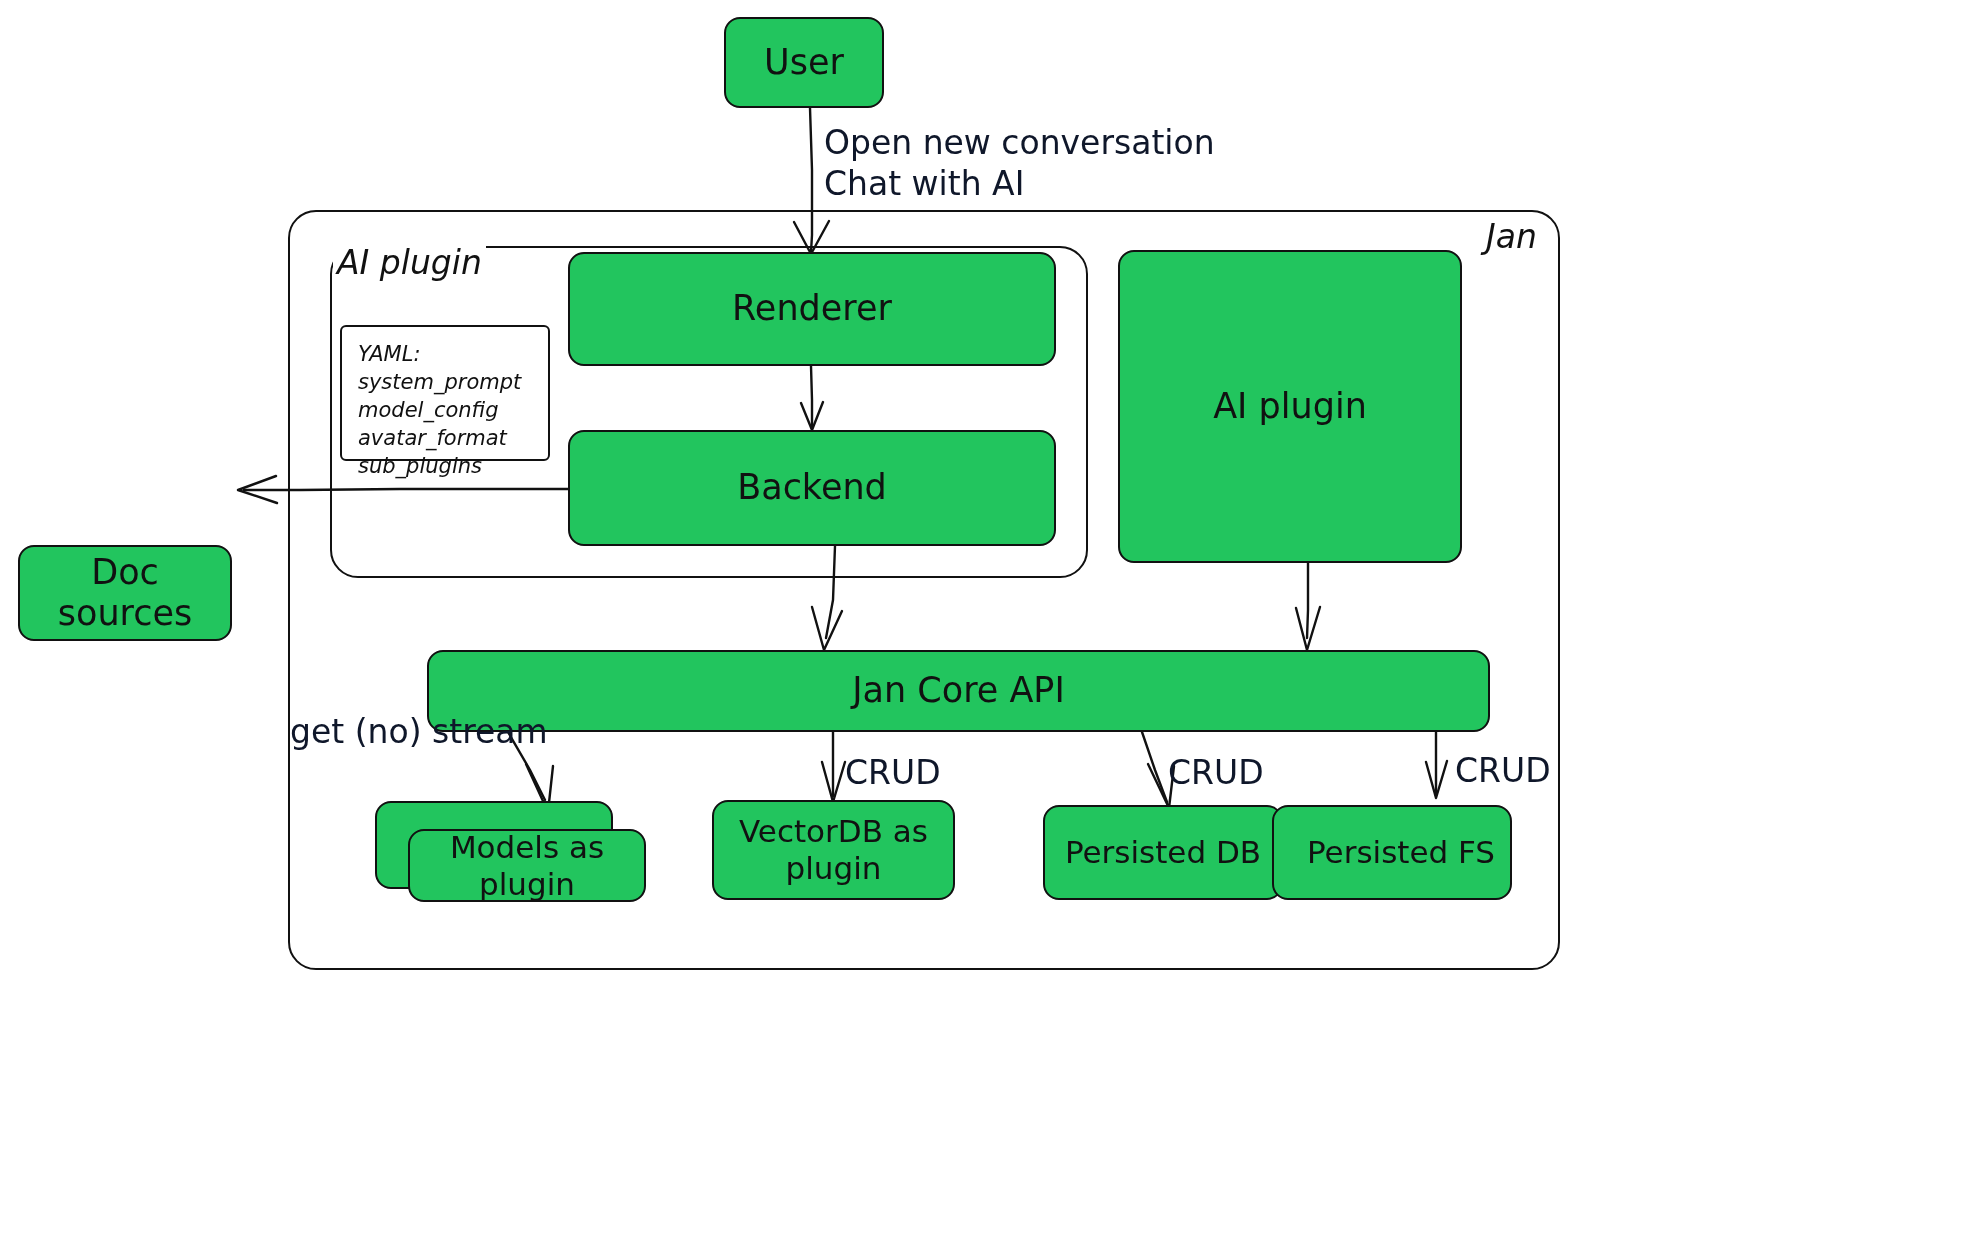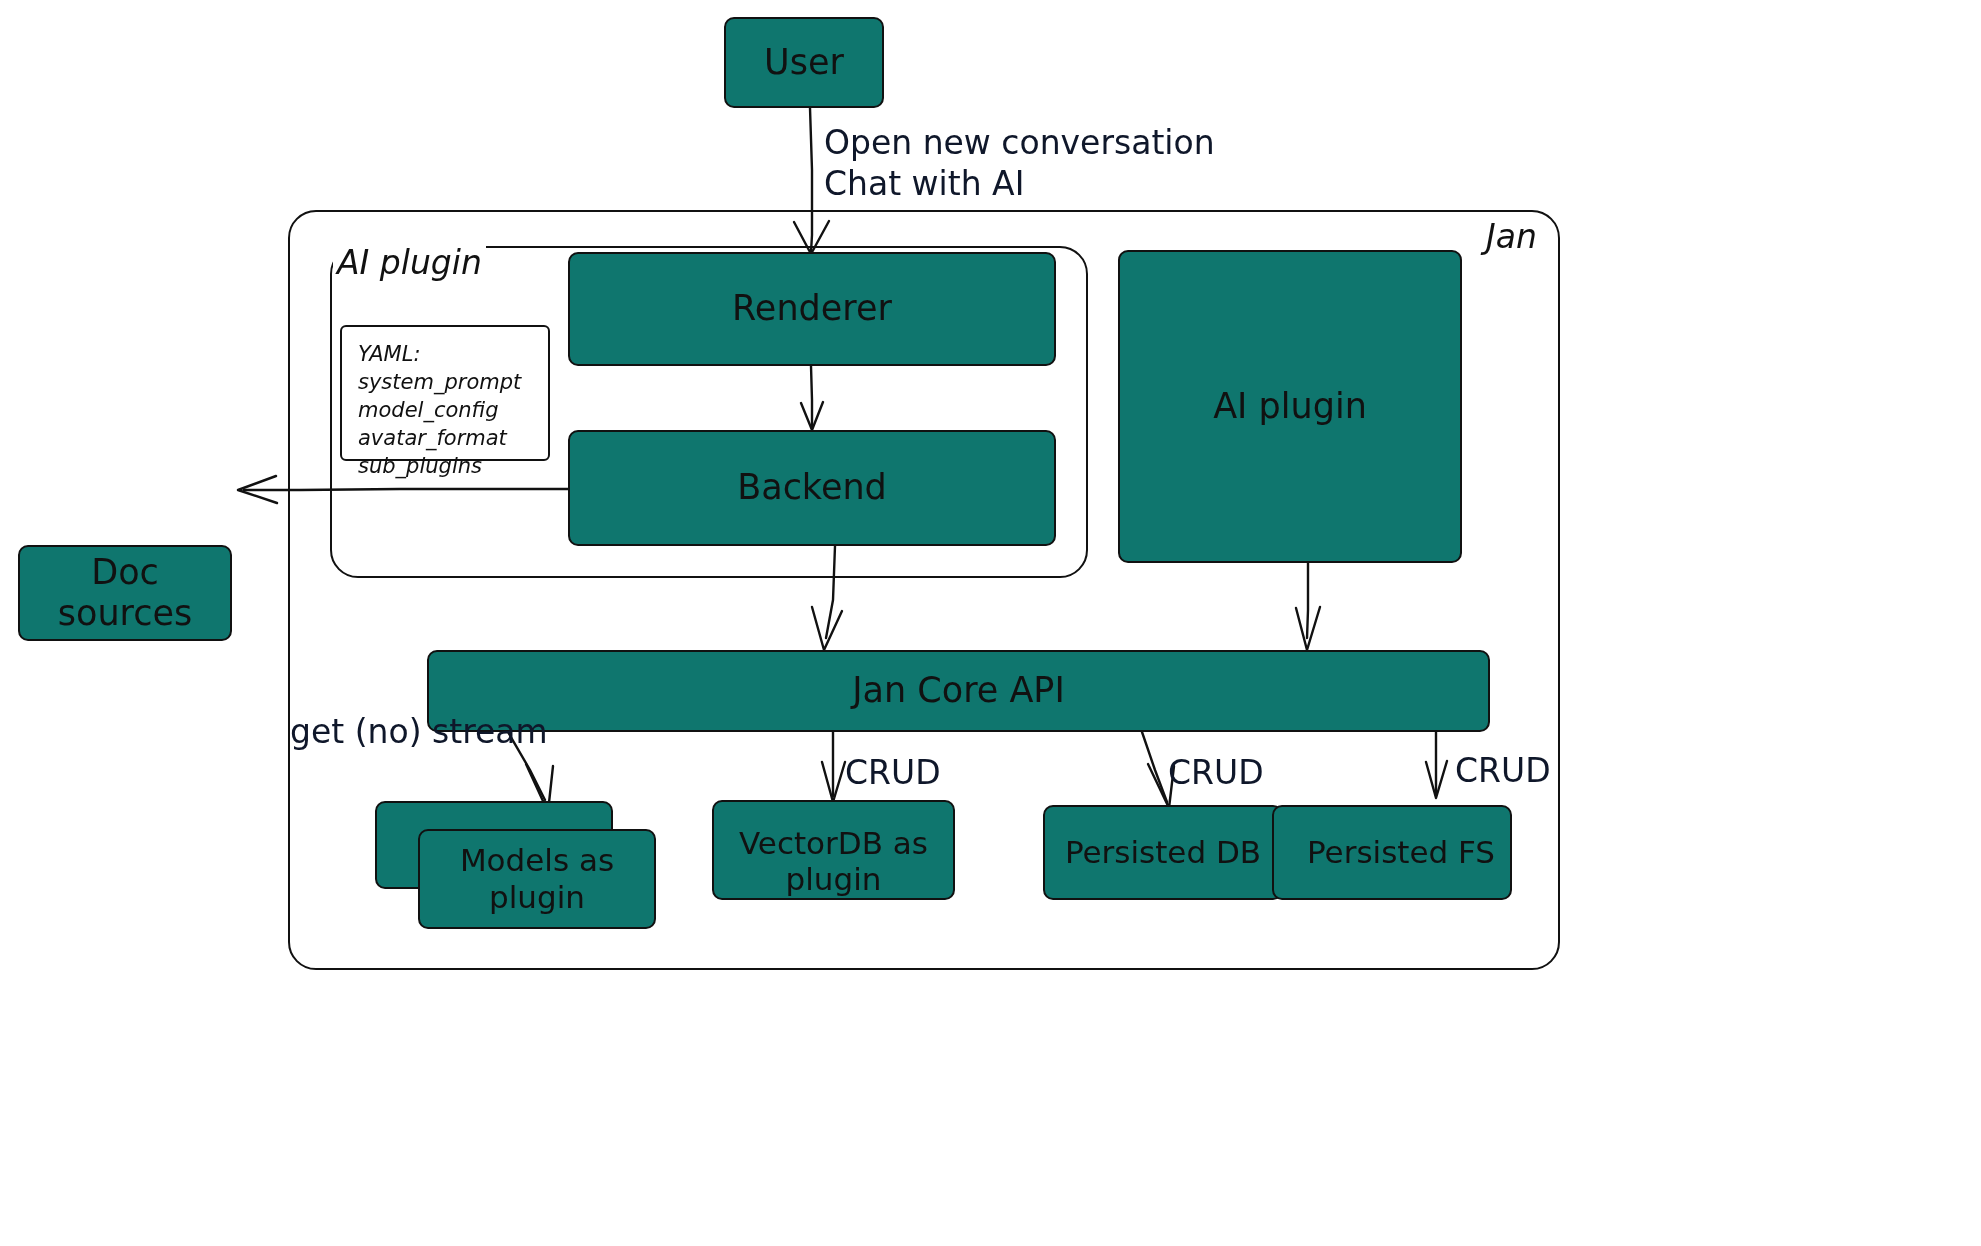--- a/index.html
+++ b/index.html
@@ -1,21 +1,21 @@
 <!DOCTYPE html>
 <html><head>
 <meta charset="utf-8">
 <style>
   html,body{margin:0;padding:0;background:#ffffff;}
   body{width:1981px;height:1246px;overflow:hidden;font-family:"DejaVu Sans",sans-serif;}
   #canvas{position:relative;width:1981px;height:1246px;}
   svg#wires{position:absolute;left:0;top:0;width:1981px;height:1246px;pointer-events:none;}
 
-  .node{position:absolute;box-sizing:border-box;border:2.4px solid #111;border-radius:10px;
-        background:#0f766e;display:flex;align-items:center;justify-content:center;text-align:center;
+  .node{position:absolute;box-sizing:border-box;border:2.4px solid #111;border-radius:16px;
+        background:#22c55e;display:flex;align-items:center;justify-content:center;text-align:center;
         color:#111;font-family:"DejaVu Sans",sans-serif;}
   .node span{display:block;line-height:1.18;}
 
   .group{position:absolute;box-sizing:border-box;border:2.4px solid #111;border-radius:28px;
          background:transparent;}
   .group-label{position:absolute;color:#111;font-family:"DejaVu Sans",sans-serif;
                font-style:italic;white-space:nowrap;background:#fff;padding:0 4px;}
 
   .note{position:absolute;box-sizing:border-box;border:2.2px solid #111;border-radius:6px;
         background:#fff;padding:14px 16px 12px 16px;font-style:italic;color:#111;
@@ -107,25 +107,25 @@
   <div class="node t-xl" style="left:18px;top:545px;width:214px;height:96px;">
     <span>Doc sources</span>
   </div>
 
   <div class="edge-label t-lg" style="left:290px;top:711px;"><span>get (no) stream</span></div>
   <div class="edge-label t-lg" style="left:845px;top:752px;"><span>CRUD</span></div>
   <div class="edge-label t-lg" style="left:1168px;top:752px;"><span>CRUD</span></div>
   <div class="edge-label t-lg" style="left:1455px;top:750px;"><span>CRUD</span></div>
 
   <div class="node" style="left:375px;top:801px;width:238px;height:88px;"></div>
-  <div class="node t-md" style="left:408px;top:829px;width:238px;height:100px;padding:0 18px;margin-left:10px;">
+  <div class="node t-md" style="left:408px;top:829px;width:238px;height:73px;padding:0 18px;">
     <span>Models as plugin</span>
   </div>
 
-  <div class="node t-md" style="left:712px;top:800px;width:243px;height:100px;padding:0 22px;align-items:flex-end;">
+  <div class="node t-md" style="left:712px;top:800px;width:243px;height:100px;padding:0 22px;">
     <span>VectorDB as plugin</span>
   </div>
 
   <div class="node t-md" style="left:1043px;top:805px;width:240px;height:95px;">
     <span>Persisted DB</span>
   </div>
 
   <div class="node t-md" style="left:1272px;top:805px;width:240px;height:95px;padding-left:18px;">
     <span>Persisted FS</span>
   </div>

